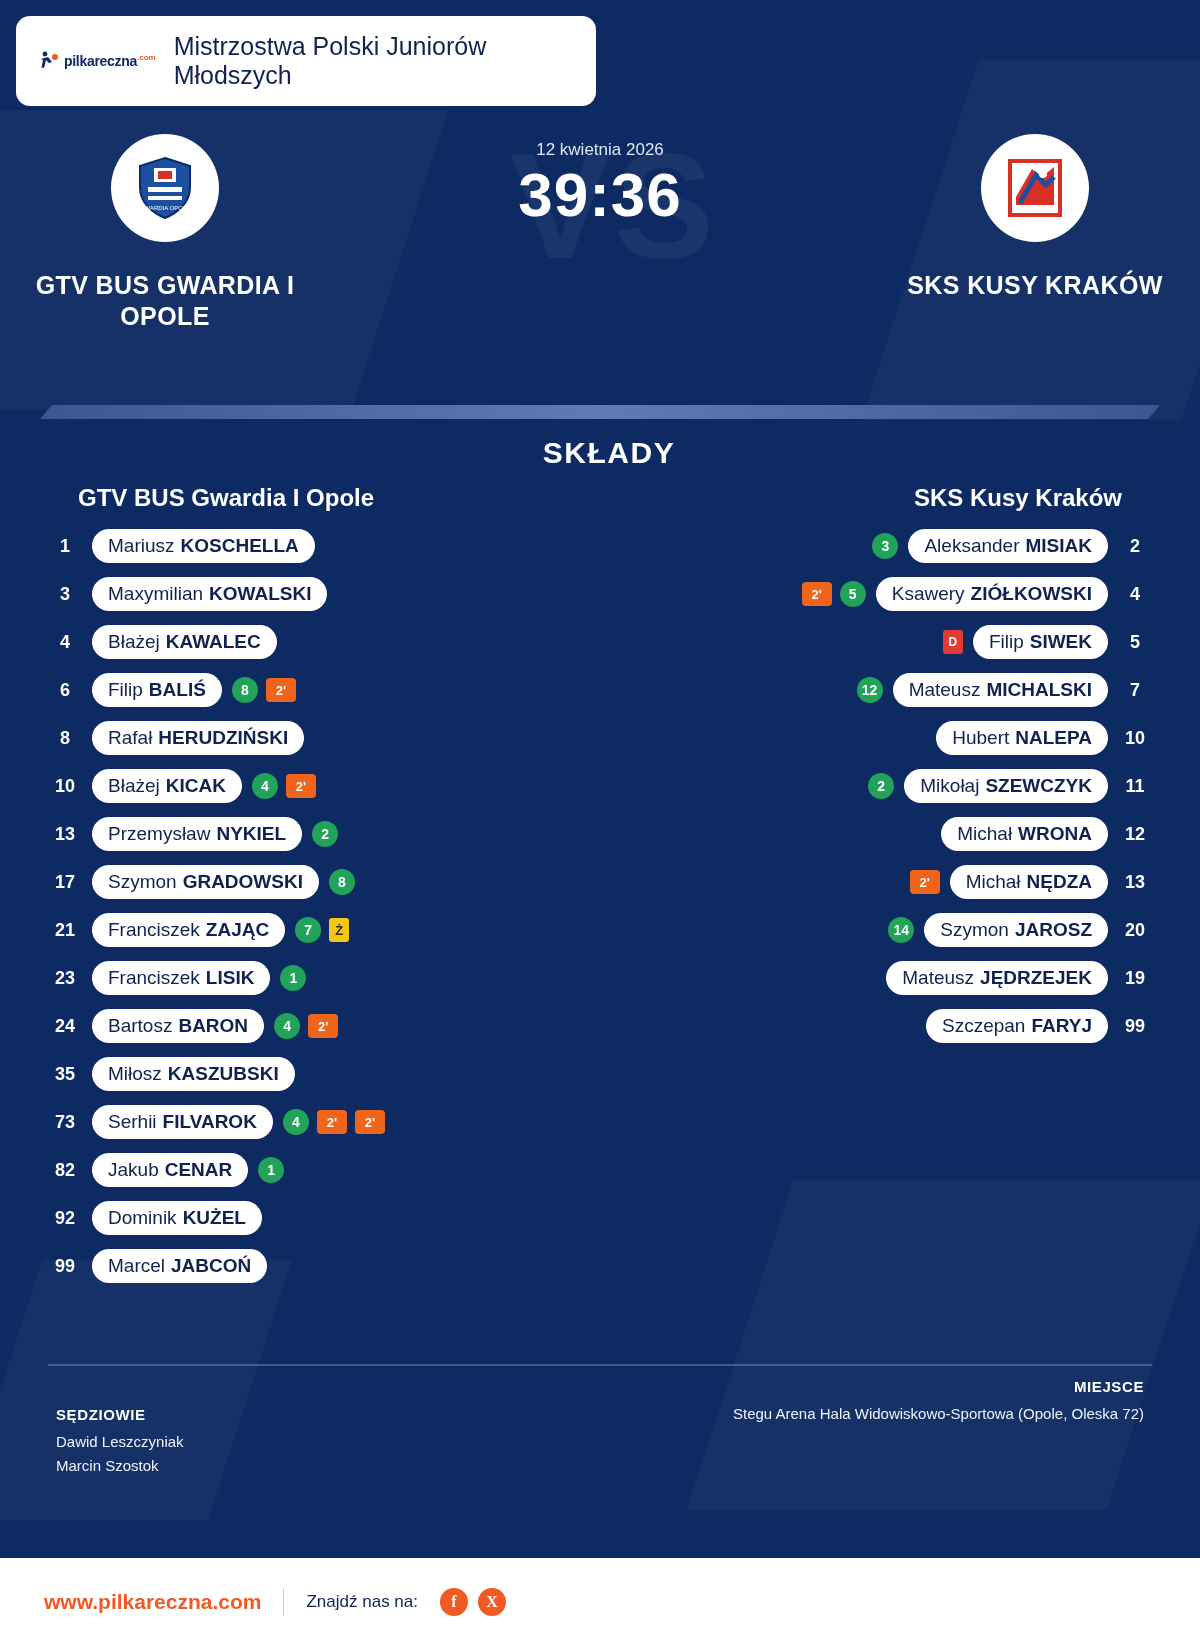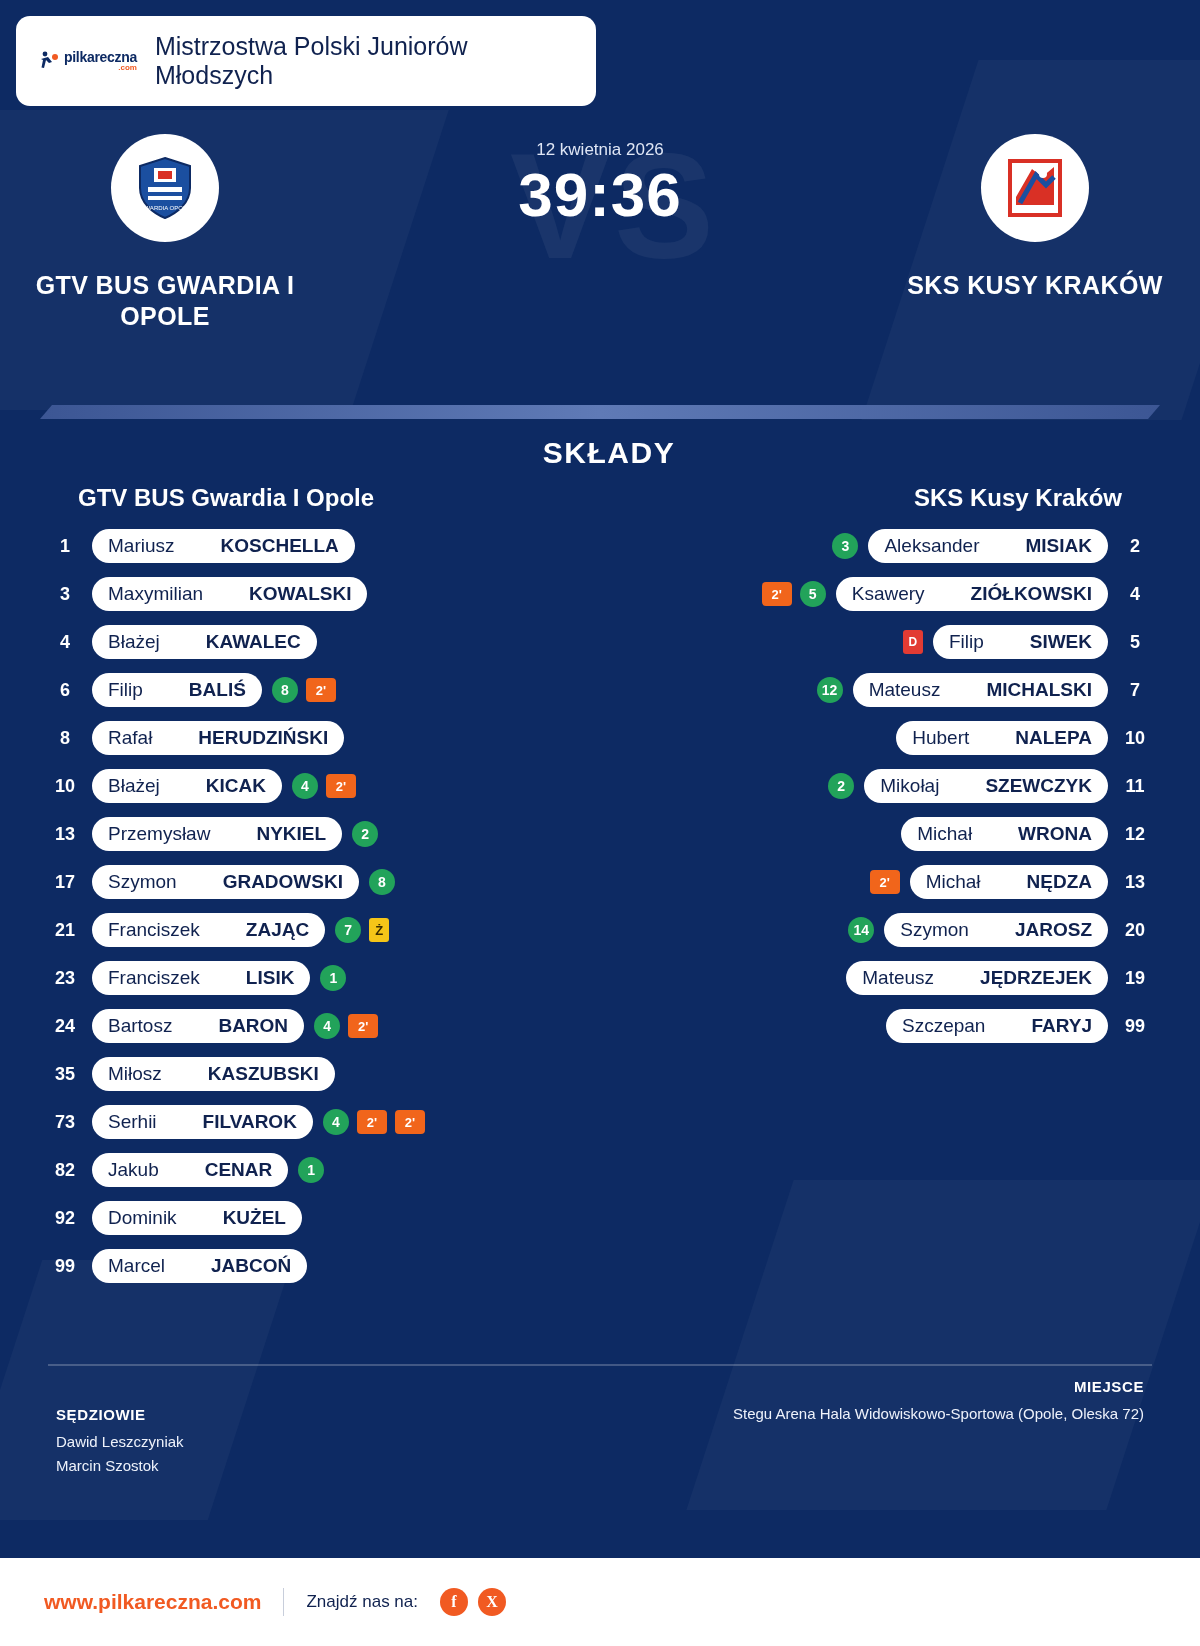--- a/index.html
+++ b/index.html
@@ -43,21 +43,21 @@
     background: #ffffff;
     border-radius: 14px;
     display: flex;
     align-items: center;
     padding: 0 22px;
     gap: 18px;
   }
   .logo-box { display: flex; align-items: center; gap: 4px; }
   .logo-mark { width: 22px; height: 22px; position: relative; }
   .logo-mark svg { display:block; }
-  .logo-text { display: flex; flex-direction: column; line-height: 1; }
+  .logo-text { display: flex; line-height: 1; }
   .logo-text .t1 { color: #0d2a63; font-size: 14px; font-weight: bold; letter-spacing: -0.3px; }
   .logo-text .t2 { color: #f15a22; font-size: 8px; font-weight: bold; text-align: right; }
   .header-title {
     color: #10224f;
     font-size: 25px;
     font-weight: 400;
   }
 
   
   .teams {
@@ -159,21 +159,20 @@
   .namepill {
     background: #ffffff;
     color: #10224f;
     border-radius: 20px;
     height: 34px;
     display: inline-flex;
     align-items: center;
     padding: 0 16px;
     font-size: 19px;
     white-space: nowrap;
-    gap: 40px;
   }
   .namepill .first { font-weight: normal; margin-right: 6px; }
   .namepill .last { font-weight: bold; }
   .events { display: flex; align-items: center; gap: 8px; }
   .col.right .events { flex-direction: row-reverse; }
   .ev-goal {
     width: 26px; height: 26px;
     border-radius: 50%;
     background: #22a35a;
     color: #fff;

